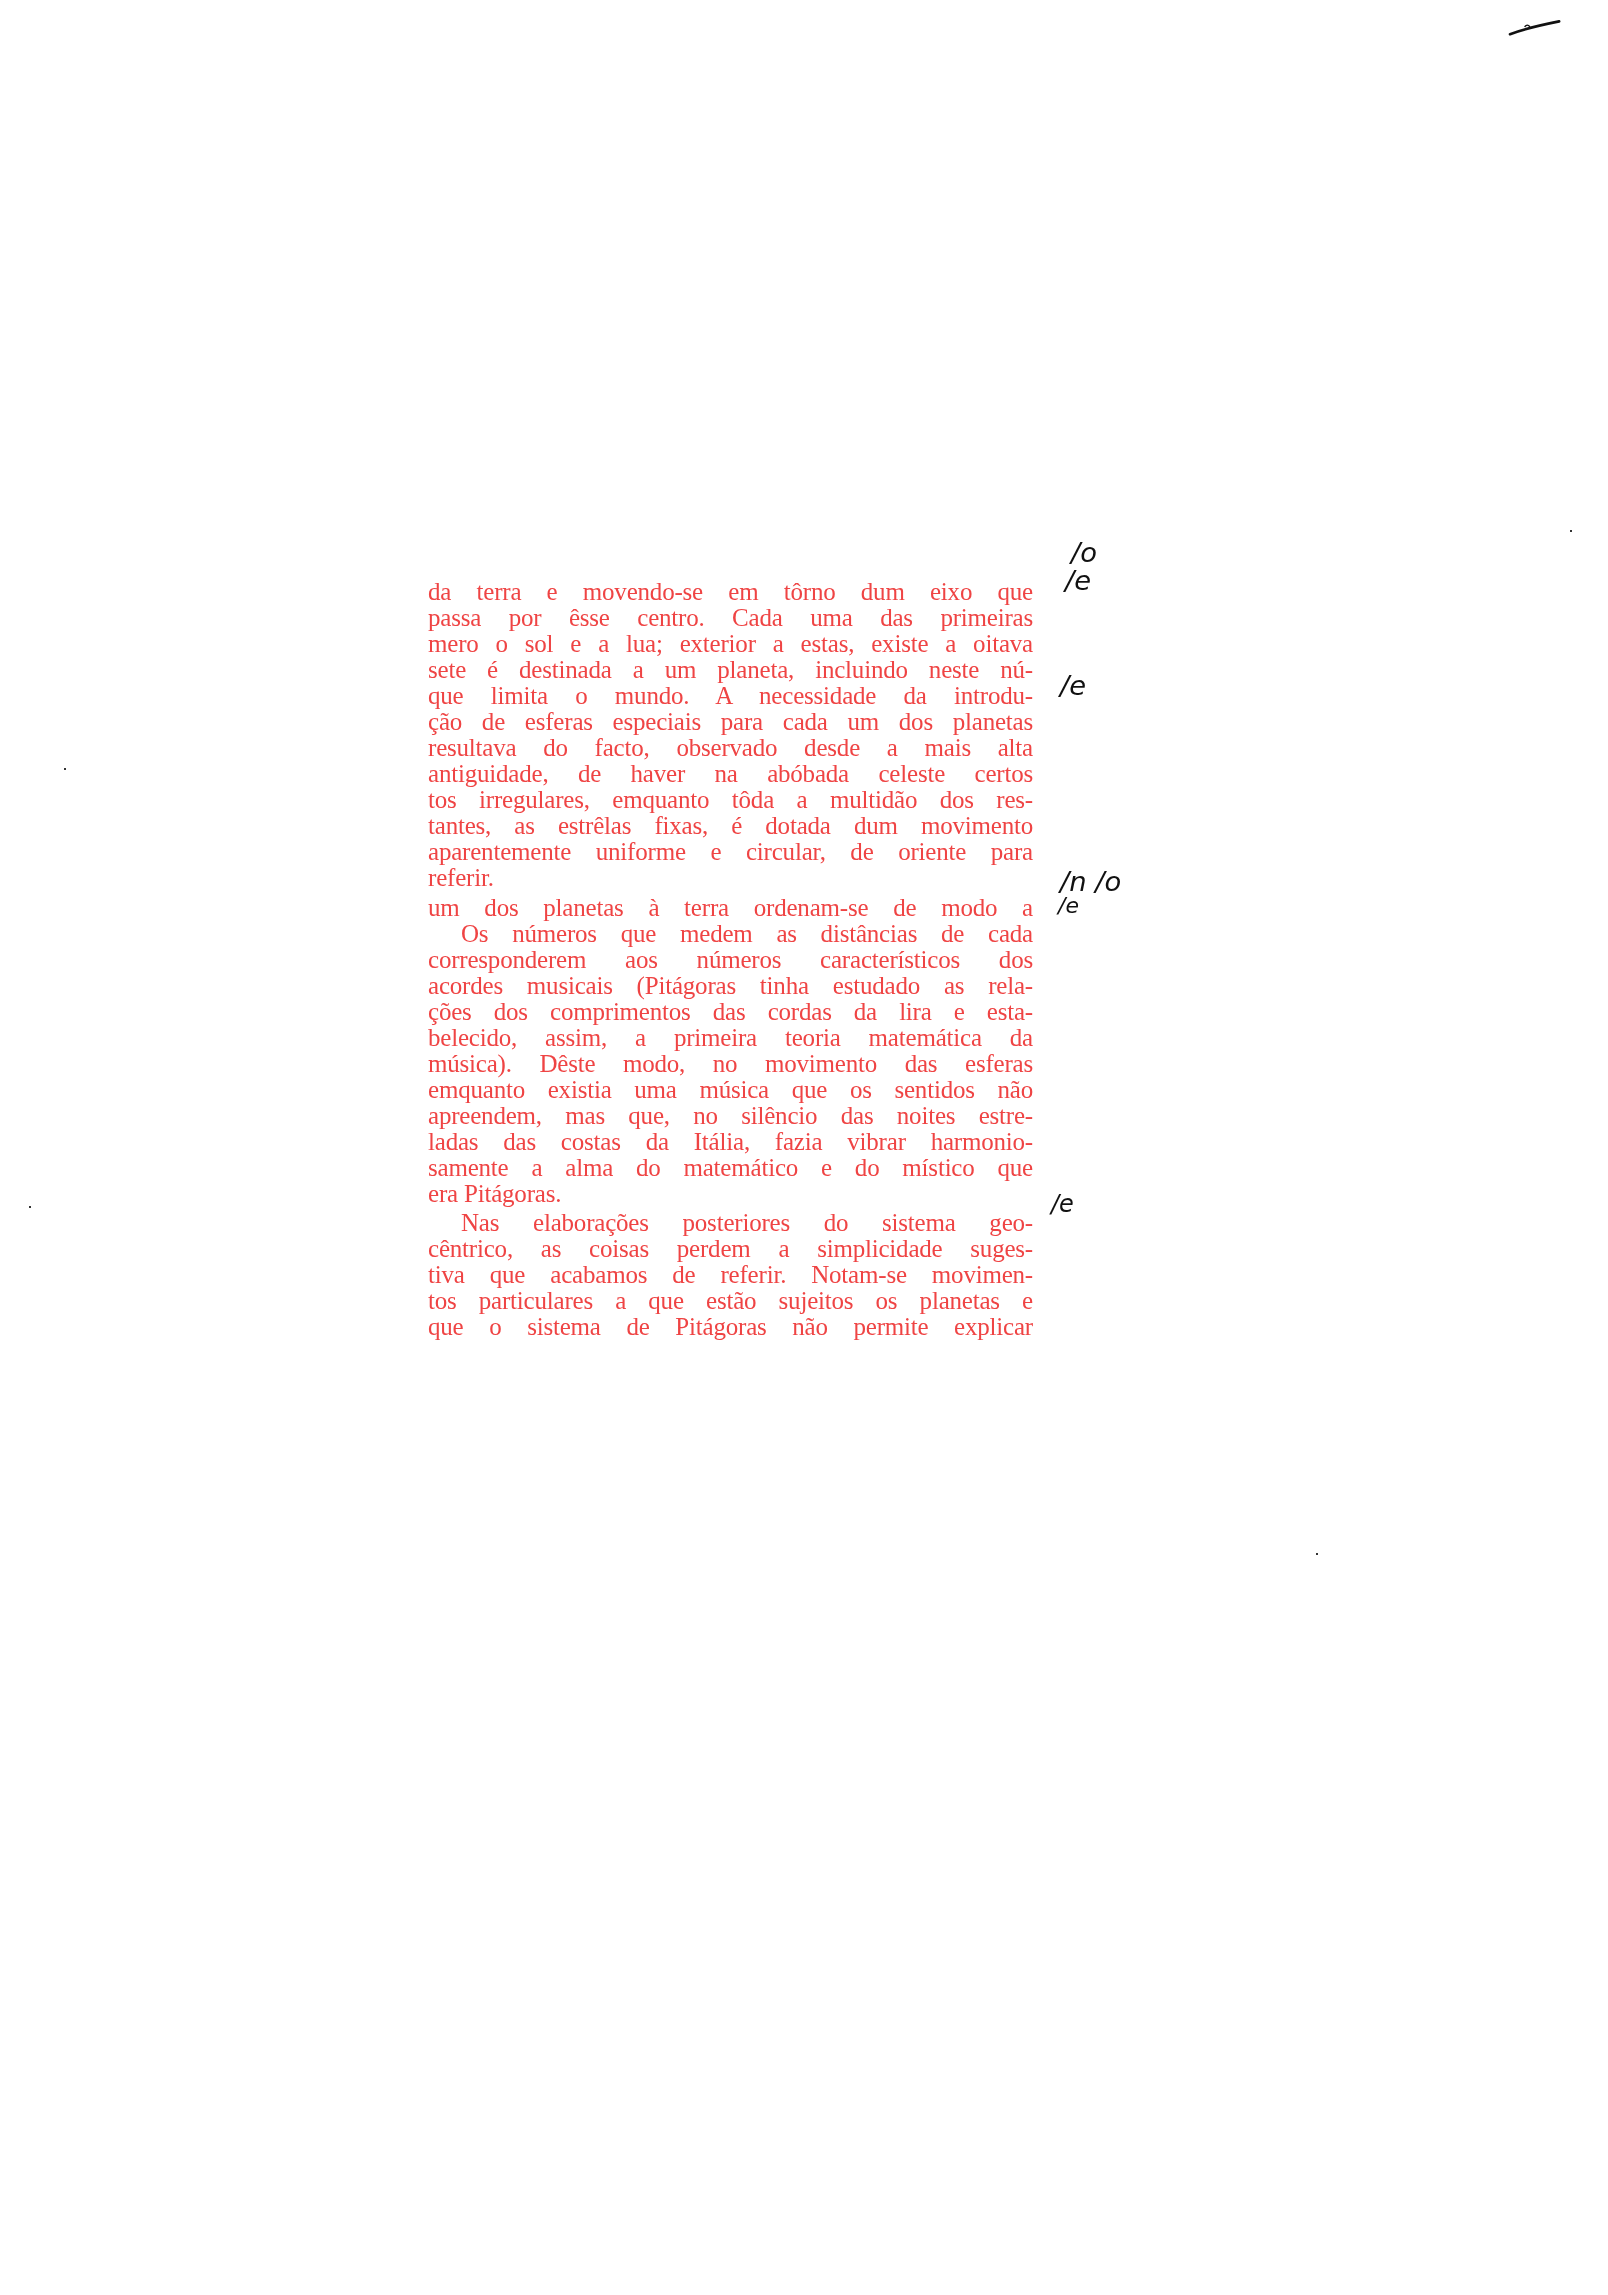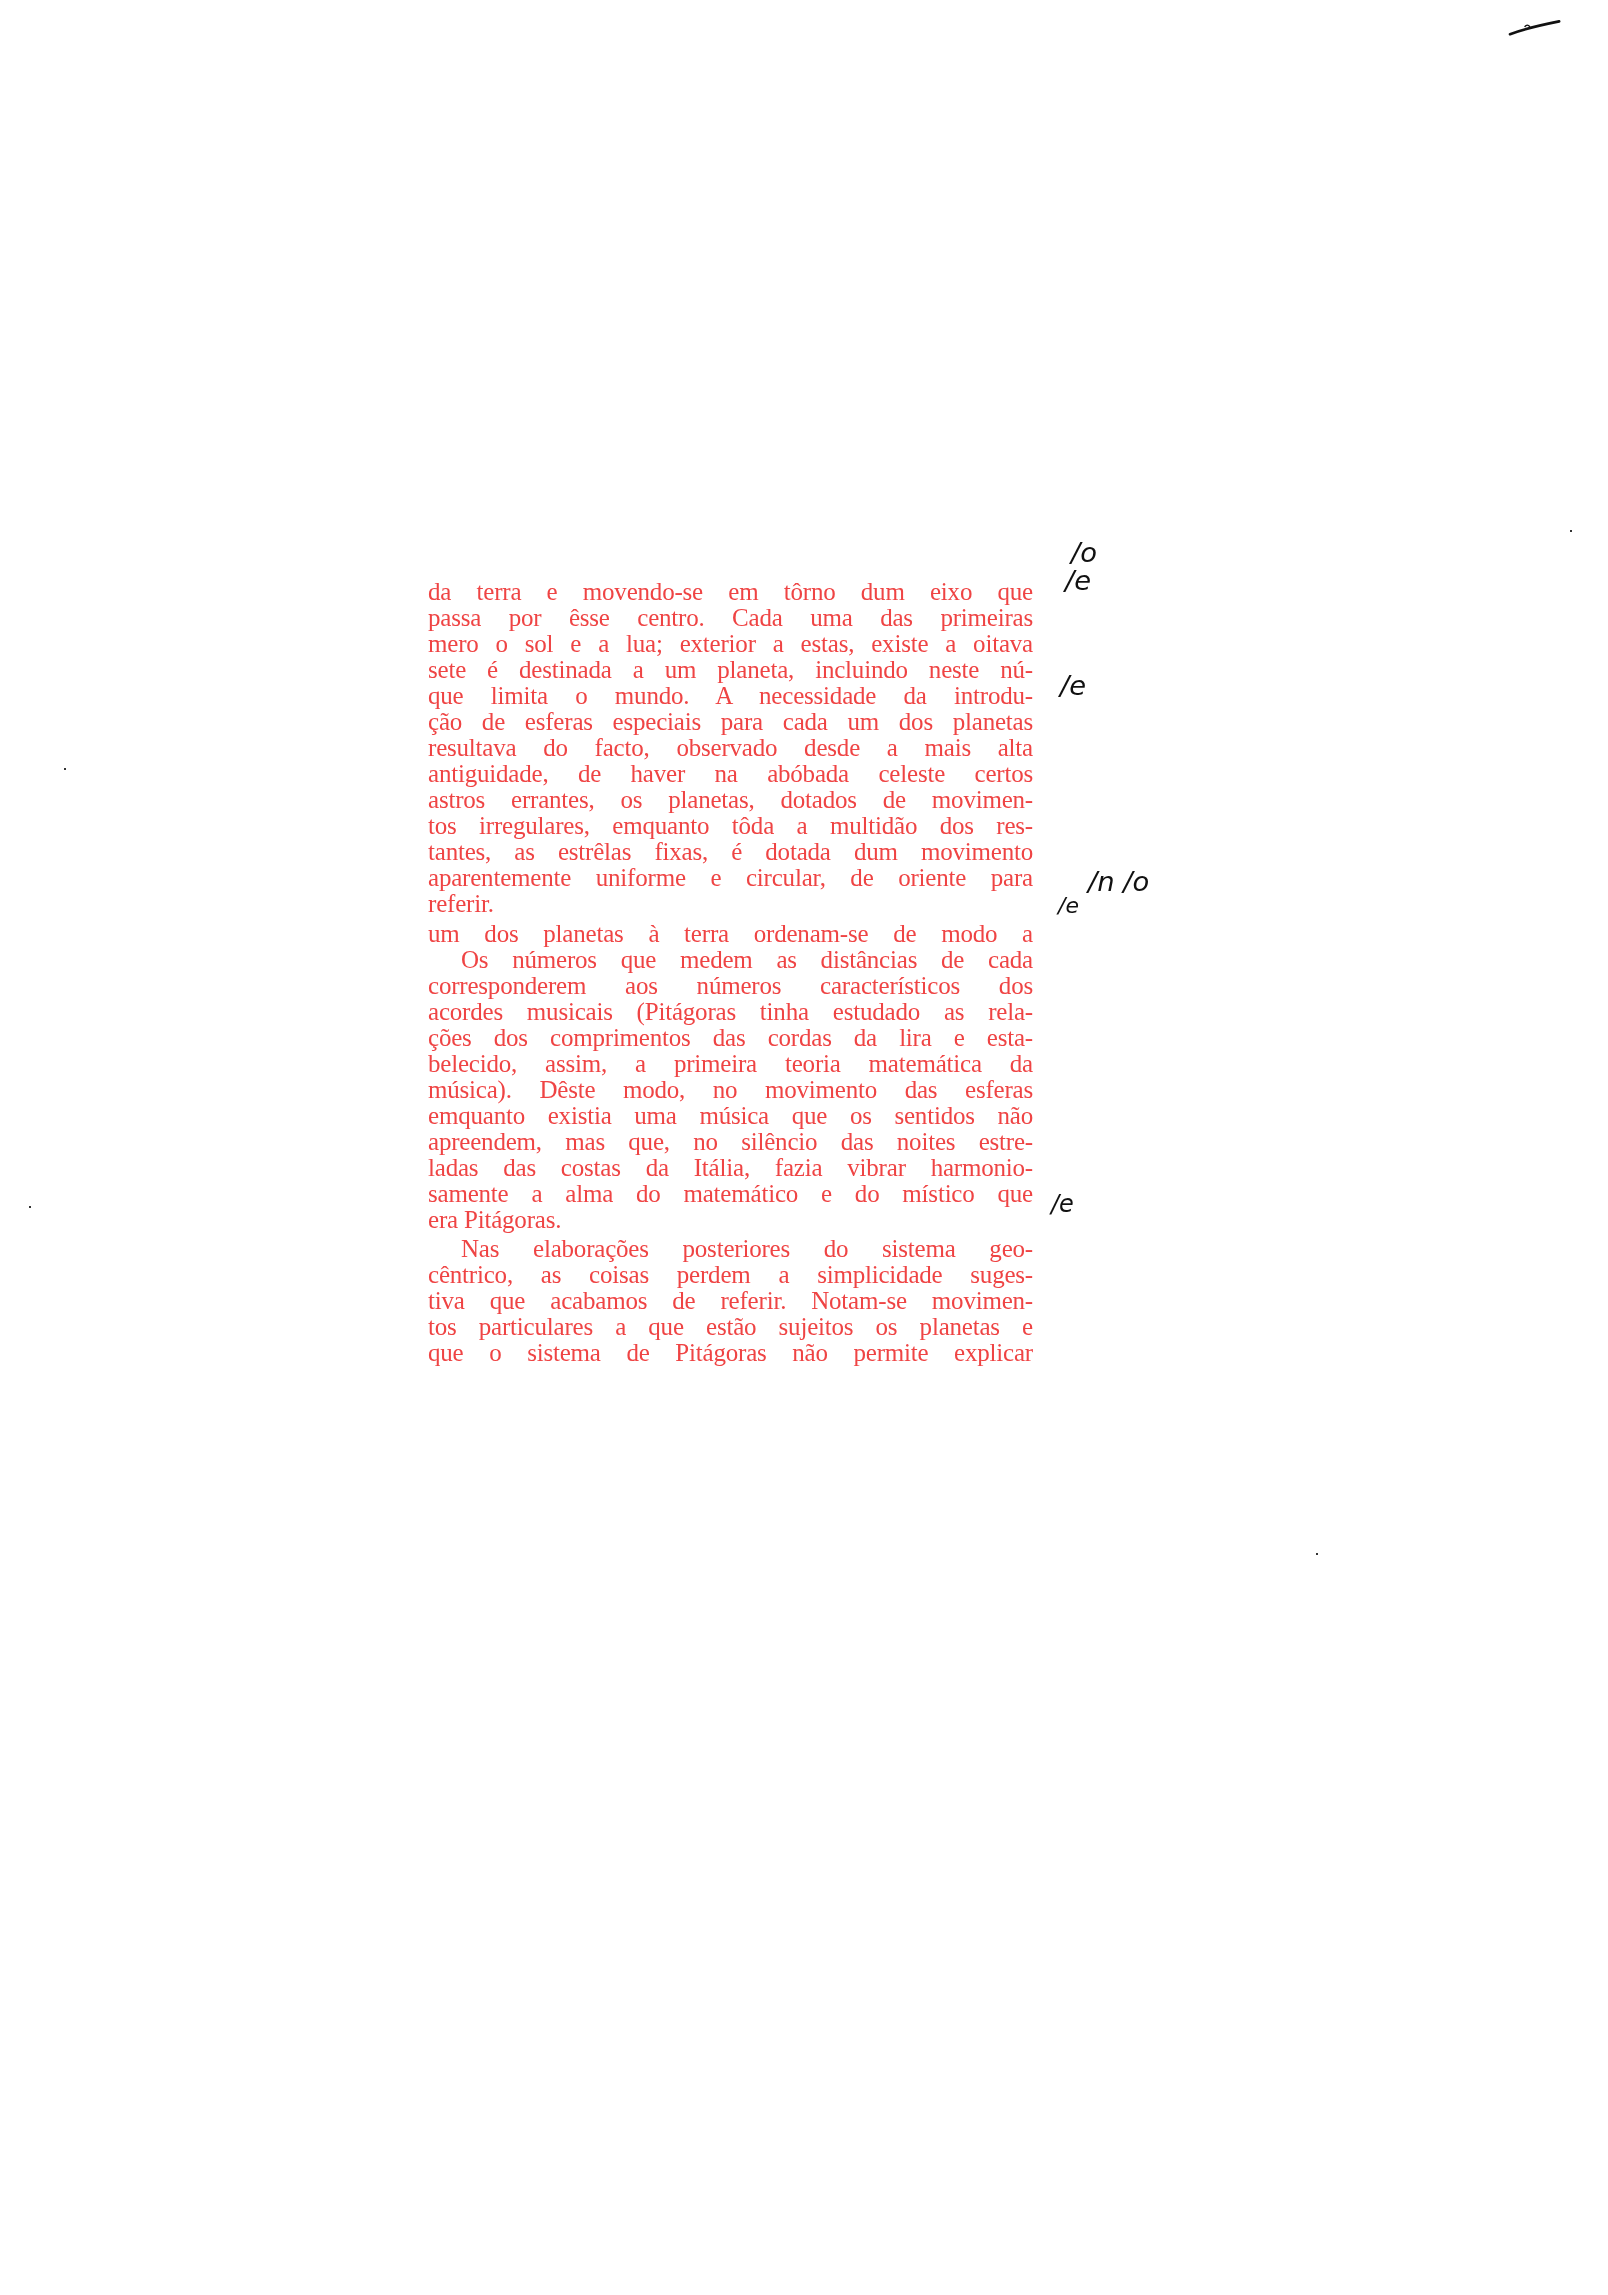--- a/index.html
+++ b/index.html
@@ -37,21 +37,20 @@
 
     <div>
       <span class="line">da terra e movendo-se em tôrno dum eixo que</span>
       <span class="line">passa por êsse centro.  Cada uma das primeiras</span>
       <span class="line">mero o sol e a lua; exterior a estas, existe a oitava</span>
       <span class="line">sete é destinada a um planeta, incluindo neste nú-</span>
       <span class="line">que limita o mundo.  A necessidade da introdu-</span>
       <span class="line">ção de esferas especiais para cada um dos planetas</span>
       <span class="line">resultava do facto, observado desde a mais alta</span>
       <span class="line">antiguidade, de haver na abóbada celeste certos</span>
-      <span class="line">astros errantes, os planetas, dotados de movimen-</span>
       <span class="line">tos irregulares, emquanto tôda a multidão dos res-</span>
       <span class="line">tantes, as estrêlas fixas, é dotada dum movimento</span>
       <span class="line">aparentemente uniforme e circular, de oriente para</span>
       <span class="line last">referir.</span>
     </div>
     <div class="para-gap"></div>
 
     <div>
       <span class="line">um dos planetas à terra ordenam-se de modo a</span>
       <span class="line indent">Os números que medem as distâncias de cada</span>
@@ -73,21 +72,21 @@
       <span class="line">cêntrico, as coisas perdem a simplicidade suges-</span>
       <span class="line">tiva que acabamos de referir.  Notam-se movimen-</span>
       <span class="line">tos particulares a que estão sujeitos os planetas e</span>
       <span class="line">que o sistema de Pitágoras não permite explicar</span>
     </div>
   </div>
 
   <span class="mark" style="left:1071px; top:539px;">/o</span>
   <span class="mark" style="left:1065px; top:567px;">/e</span>
   <span class="mark" style="left:1060px; top:672px;">/e</span>
-  <span class="mark" style="left:1088px; top:868px;">/n /o</span>
+  <span class="mark" style="left:1060px; top:868px;">/n /o</span>
   <span class="mark" style="left:1058px; top:895px; font-size:22px;">/e</span>
   <span class="mark" style="left:1051px; top:1192px; font-size:24px;">/e</span>
 
   <span class="speck" style="left:1570px; top:530px;"></span>
   <span class="speck" style="left:64px; top:768px;"></span>
   <span class="speck" style="left:29px; top:1206px;"></span>
   <span class="speck" style="left:1316px; top:1553px;"></span>
 </div>
 
 

